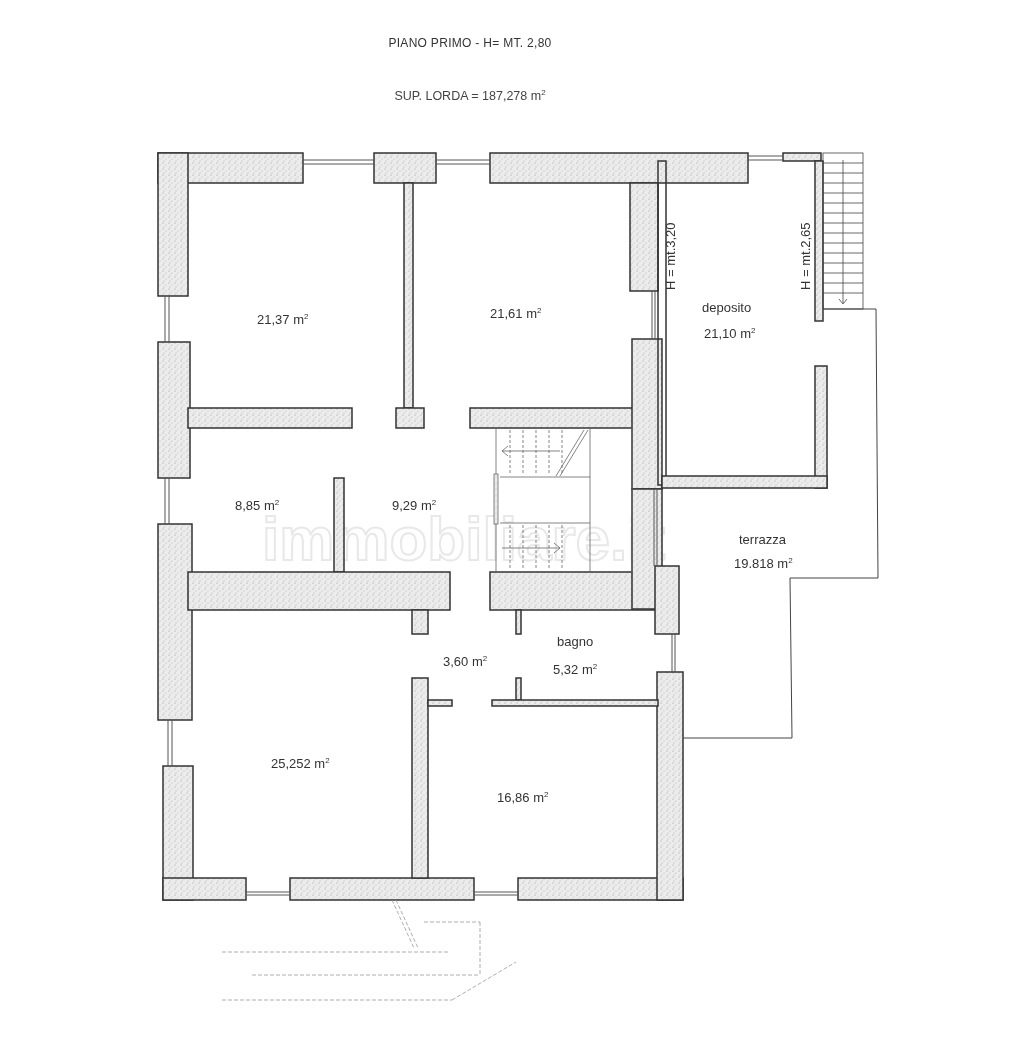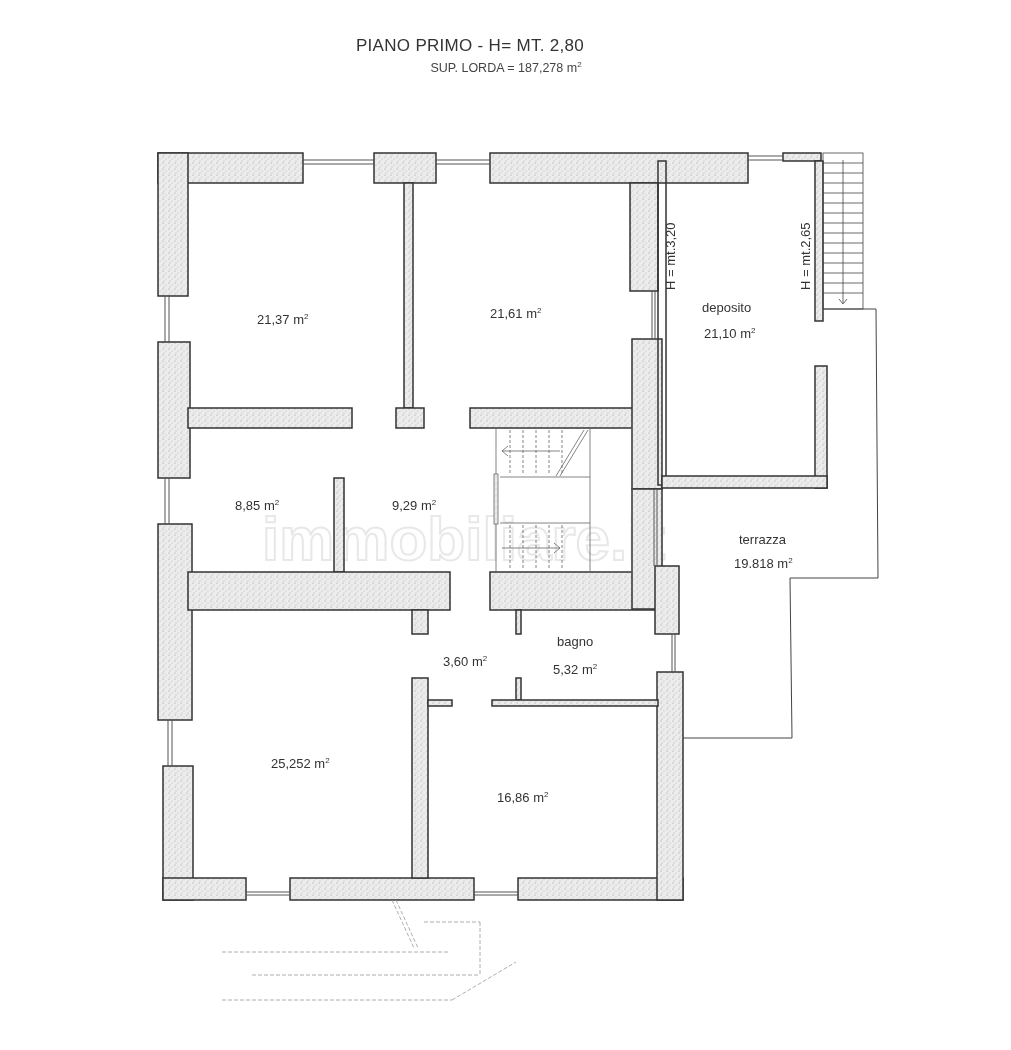--- a/index.html
+++ b/index.html
@@ -1,18 +1,18 @@
 <!DOCTYPE html>
 <html><head>
 <meta charset="utf-8">
 <style>
   html, body { margin: 0; padding: 0; background: #ffffff; }
   body { width: 1011px; height: 1050px; position: relative; overflow: hidden; font-family: "Liberation Sans", sans-serif; color: #333; }
-  .title { position: absolute; left: 0; width: 940px; top: 36px; text-align: center; font-size: 17px; letter-spacing: 0.3px; color: #333; }
-  .subtitle { position: absolute; left: 0; width: 940px; top: 60px; text-align: center; font-size: 12.5px; color: #444; margin-left: 36px; }
+  .title { position: absolute; left: 0; width: 940px; top: 36px; text-align: center; font-size: 12px; letter-spacing: 0.3px; color: #333; }
+  .subtitle { position: absolute; left: 0; width: 940px; top: 88px; text-align: center; font-size: 12.5px; color: #444; }
   .subtitle sup { font-size: 8px; }
   svg { position: absolute; left: 0; top: 0; }
   .lbl { font-family: "Liberation Sans", sans-serif; font-size: 13px; fill: #333; }
   .sup { font-size: 8px; }
   .wm { font-family: "Liberation Sans", sans-serif; font-size: 62px; font-weight: bold; fill: none; stroke: #e8e8e8; stroke-width: 2; }
 </style>
 </head>
 <body>
 
 <div class="title">PIANO PRIMO - H= MT. 2,80</div>

